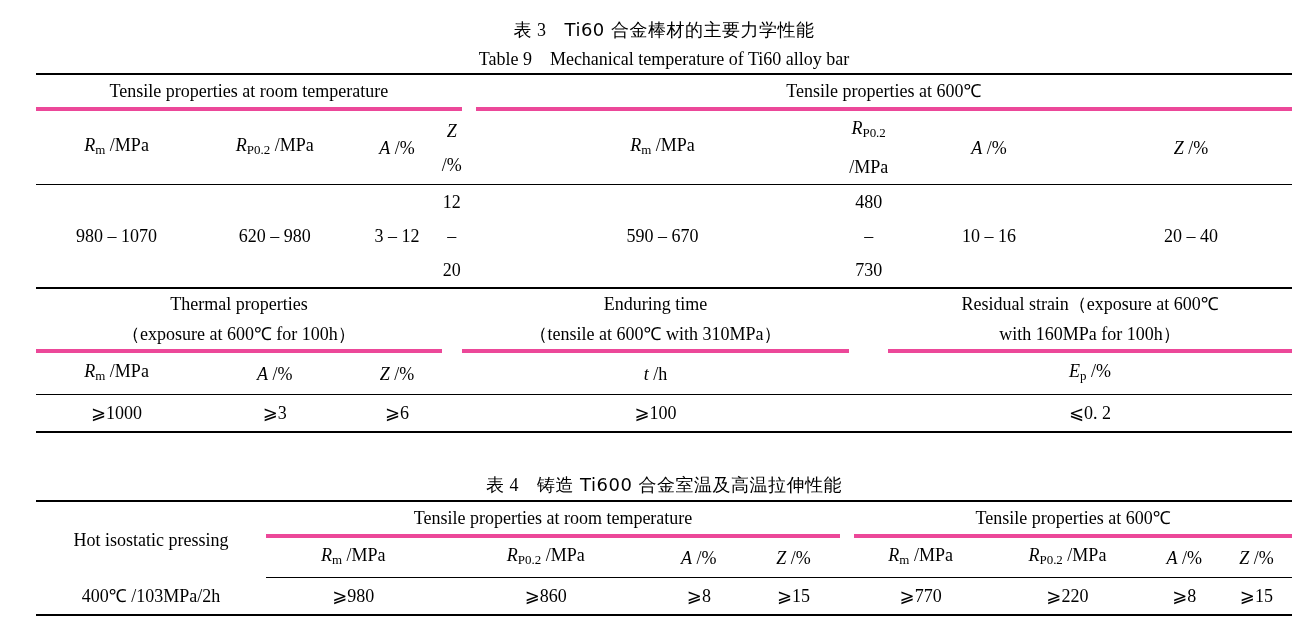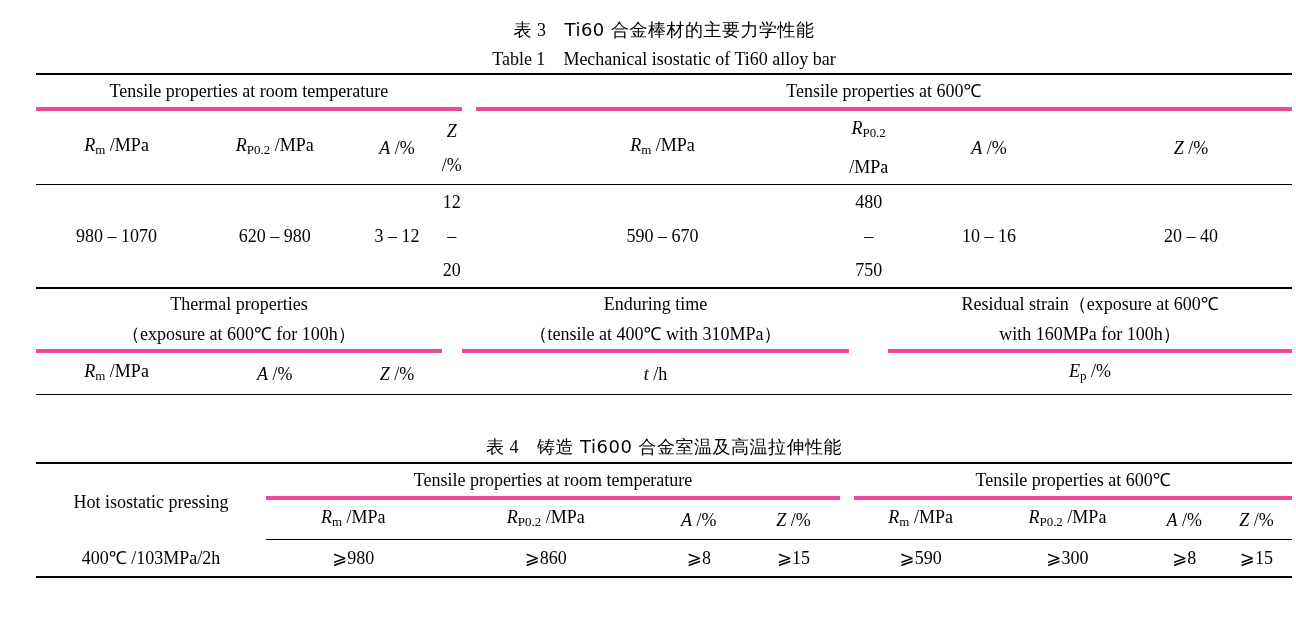--- a/index.html
+++ b/index.html
@@ -92,21 +92,21 @@
 
 <div class="page">
 
   <div class="caption">
     <span class="caption-cn">
       <span class="num">表 3</span><span class="cap-gap"></span><span>Ti60 合金棒材的主要力学性能</span>
     </span>
   </div>
   <div class="caption">
     <span class="caption-en">
-      <span>Table 1</span><span class="cap-gap"></span><span>Mechanical isostatic of Ti60 alloy bar</span>
+      <span>Table 9</span><span class="cap-gap"></span><span>Mechanical temperature of Ti60 alloy bar</span>
     </span>
   </div>
 
   <table class="tbl t3-block">
     <tbody>
 
       <tr class="rule-top">
         <td class="hdr-cell grp-underline" colspan="4">Tensile properties at room temperature</td>
         <td class="hdr-cell spacer-cell"></td>
         <td class="hdr-cell grp-underline" colspan="4">Tensile properties at 600℃</td>
@@ -124,52 +124,61 @@
         <td><var>Z</var> /%</td>
       </tr>
 
       <tr class="row-h rule-bot">
         <td>980 – 1070</td>
         <td>620 – 980</td>
         <td>3 – 12</td>
         <td>12 – 20</td>
         <td class="spacer-cell"></td>
         <td>590 – 670</td>
-        <td>480 – 750</td>
+        <td>480 – 730</td>
         <td>10 – 16</td>
         <td>20 – 40</td>
       </tr>
 
       <tr>
         <td class="multiline-hdr grp-underline" colspan="3">
           <div>Thermal properties</div>
           <div>（exposure at 600℃ for 100h）</div>
         </td>
         <td class="spacer-cell"></td>
         <td class="multiline-hdr grp-underline" colspan="2">
           <div>Enduring time</div>
-          <div>（tensile at 400℃ with 310MPa）</div>
+          <div>（tensile at 600℃ with 310MPa）</div>
         </td>
         <td class="spacer-cell"></td>
         <td class="multiline-hdr grp-underline" colspan="2">
           <div>Residual strain（exposure at 600℃</div>
           <div>with 160MPa for 100h）</div>
         </td>
       </tr>
 
       <tr class="row-h2 thin-bot">
         <td><var>R</var><sub>m</sub> /MPa</td>
         <td><var>A</var> /%</td>
         <td><var>Z</var> /%</td>
         <td class="spacer-cell"></td>
         <td colspan="2"><var>t</var> /h</td>
         <td class="spacer-cell"></td>
         <td colspan="2"><var>E</var><sub>p</sub> /%</td>
       </tr>
 
+      <tr class="row-h2 rule-bot">
+        <td>⩾1000</td>
+        <td>⩾3</td>
+        <td>⩾6</td>
+        <td class="spacer-cell"></td>
+        <td colspan="2">⩾100</td>
+        <td class="spacer-cell"></td>
+        <td colspan="2">⩽0. 2</td>
+      </tr>
     </tbody>
   </table>
 
   <div class="sec-gap"></div>
 
   <div class="caption">
     <span class="caption-cn">
       <span class="num">表 4</span><span class="cap-gap"></span><span>铸造 Ti600 合金室温及高温拉伸性能</span>
     </span>
   </div>
@@ -193,21 +202,21 @@
         <td><var>A</var> /%</td>
         <td><var>Z</var> /%</td>
       </tr>
       <tr class="row-h2 rule-bot">
         <td>400℃ /103MPa/2h</td>
         <td>⩾980</td>
         <td>⩾860</td>
         <td>⩾8</td>
         <td>⩾15</td>
         <td class="spacer-cell"></td>
-        <td>⩾590</td>
-        <td>⩾300</td>
+        <td>⩾770</td>
+        <td>⩾220</td>
         <td>⩾8</td>
         <td>⩾15</td>
       </tr>
     </tbody>
   </table>
 
 </div>
 
 </body></html>

